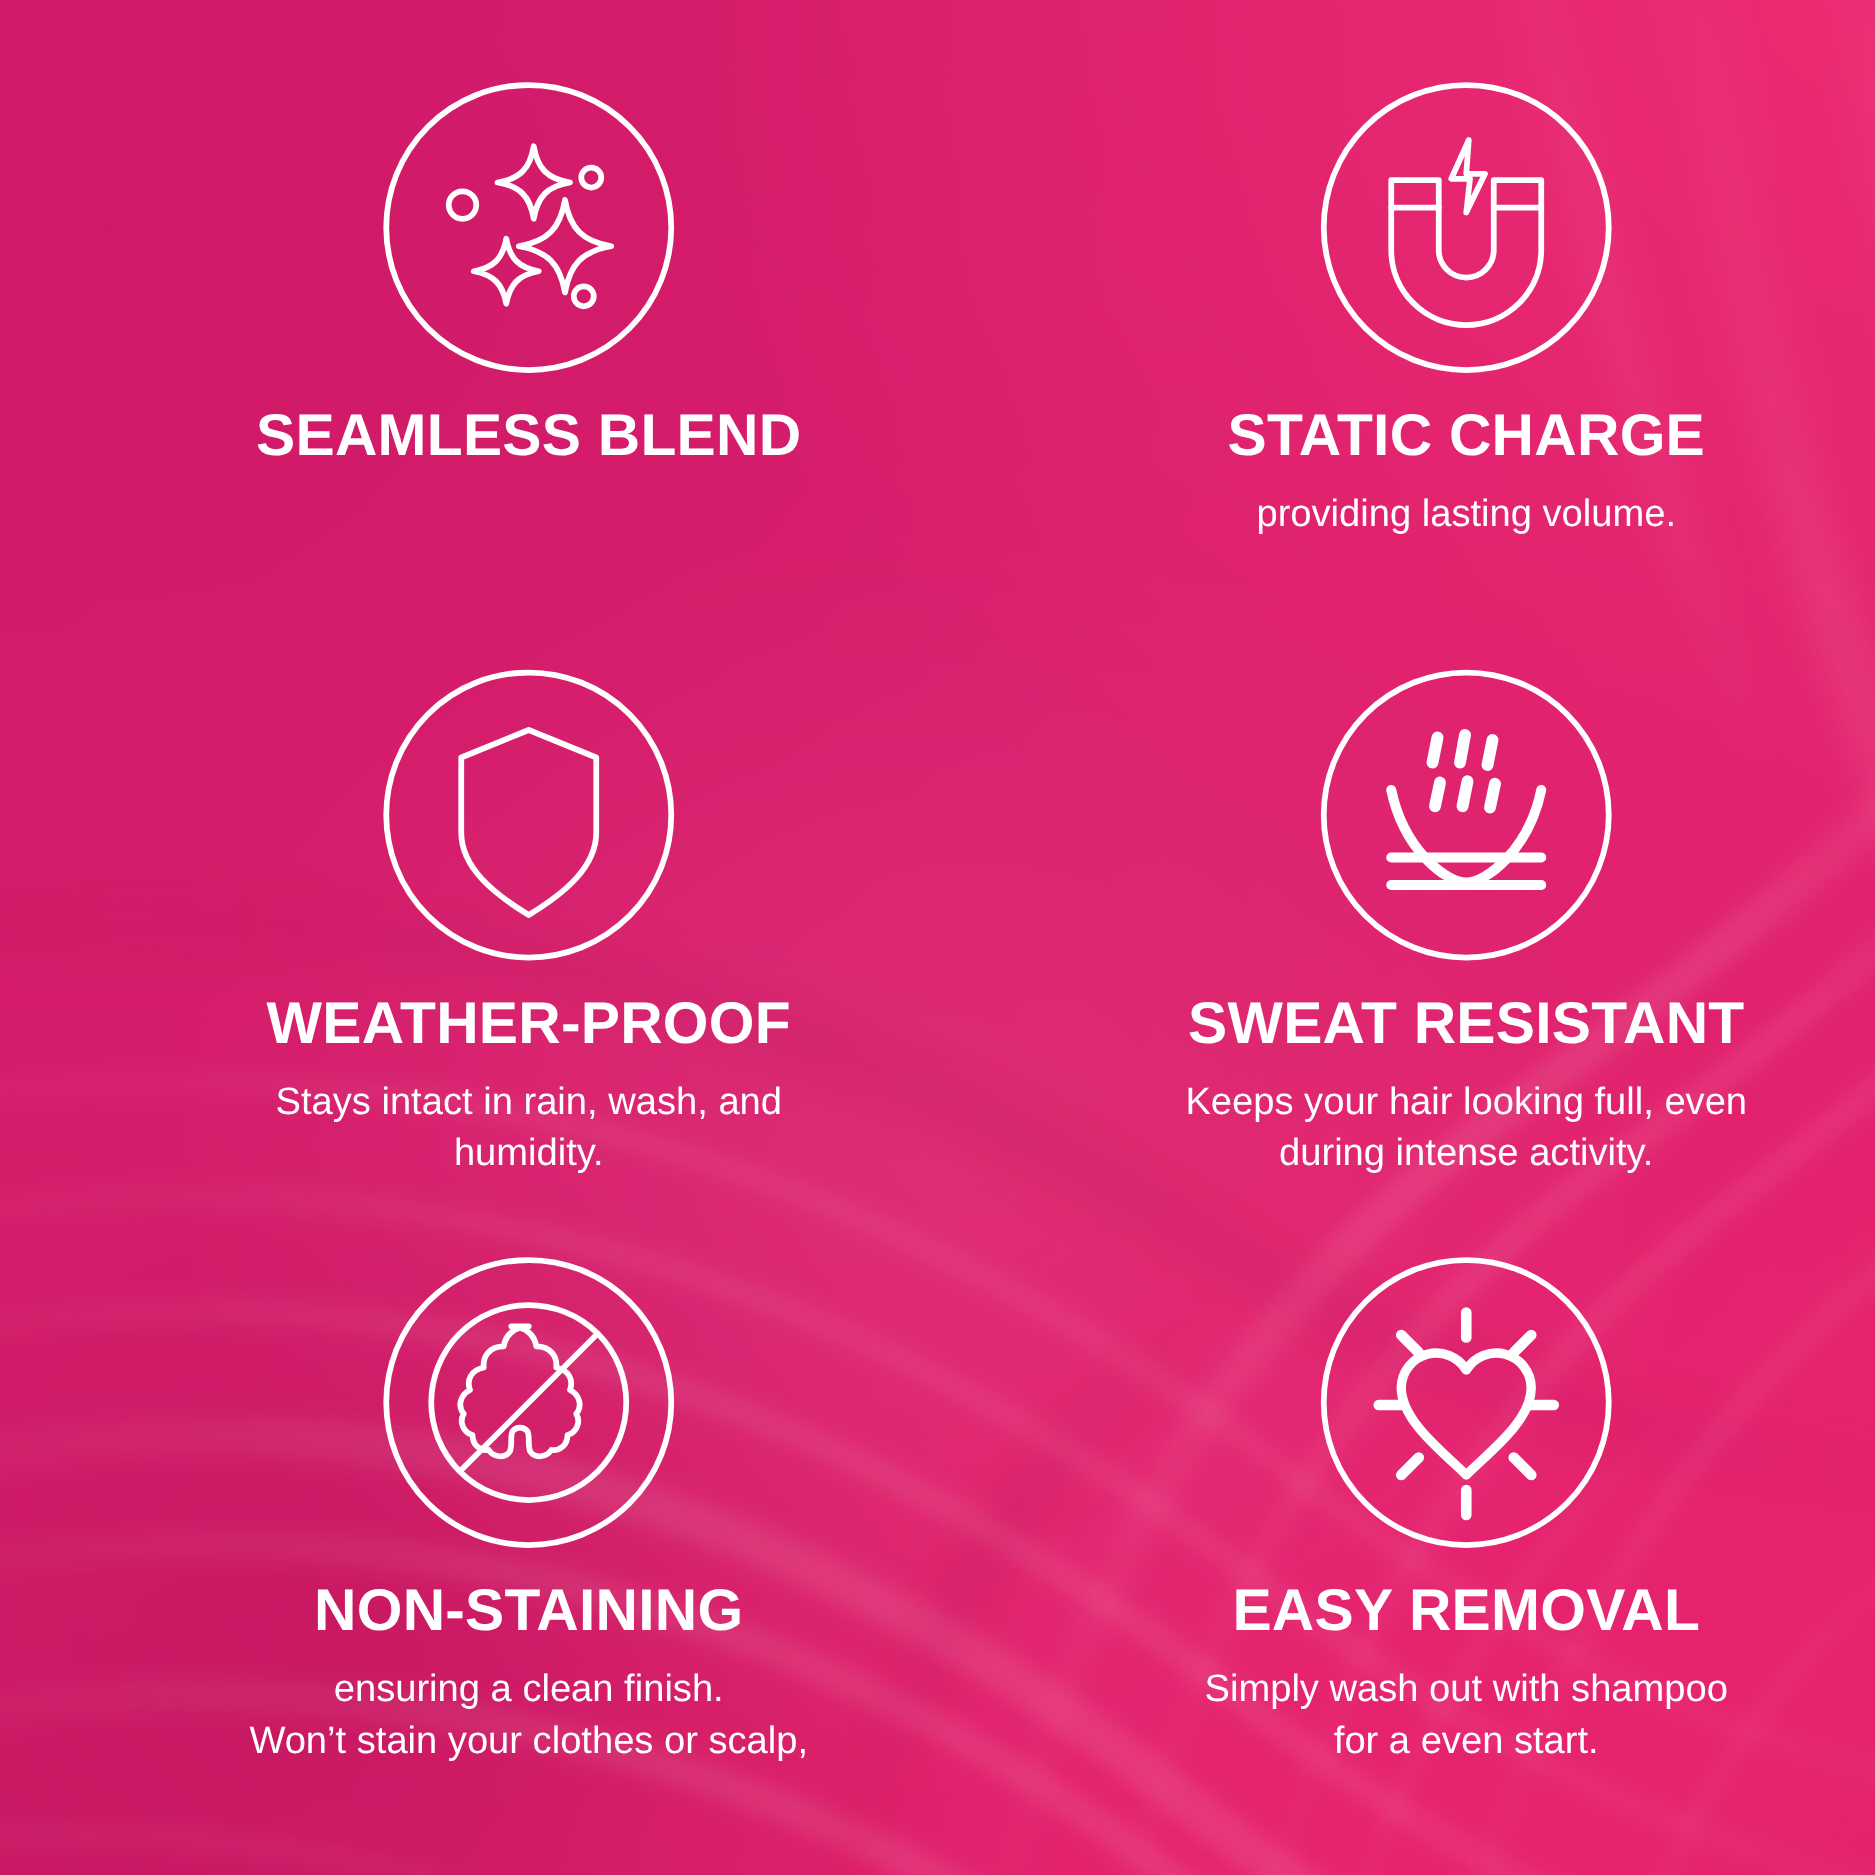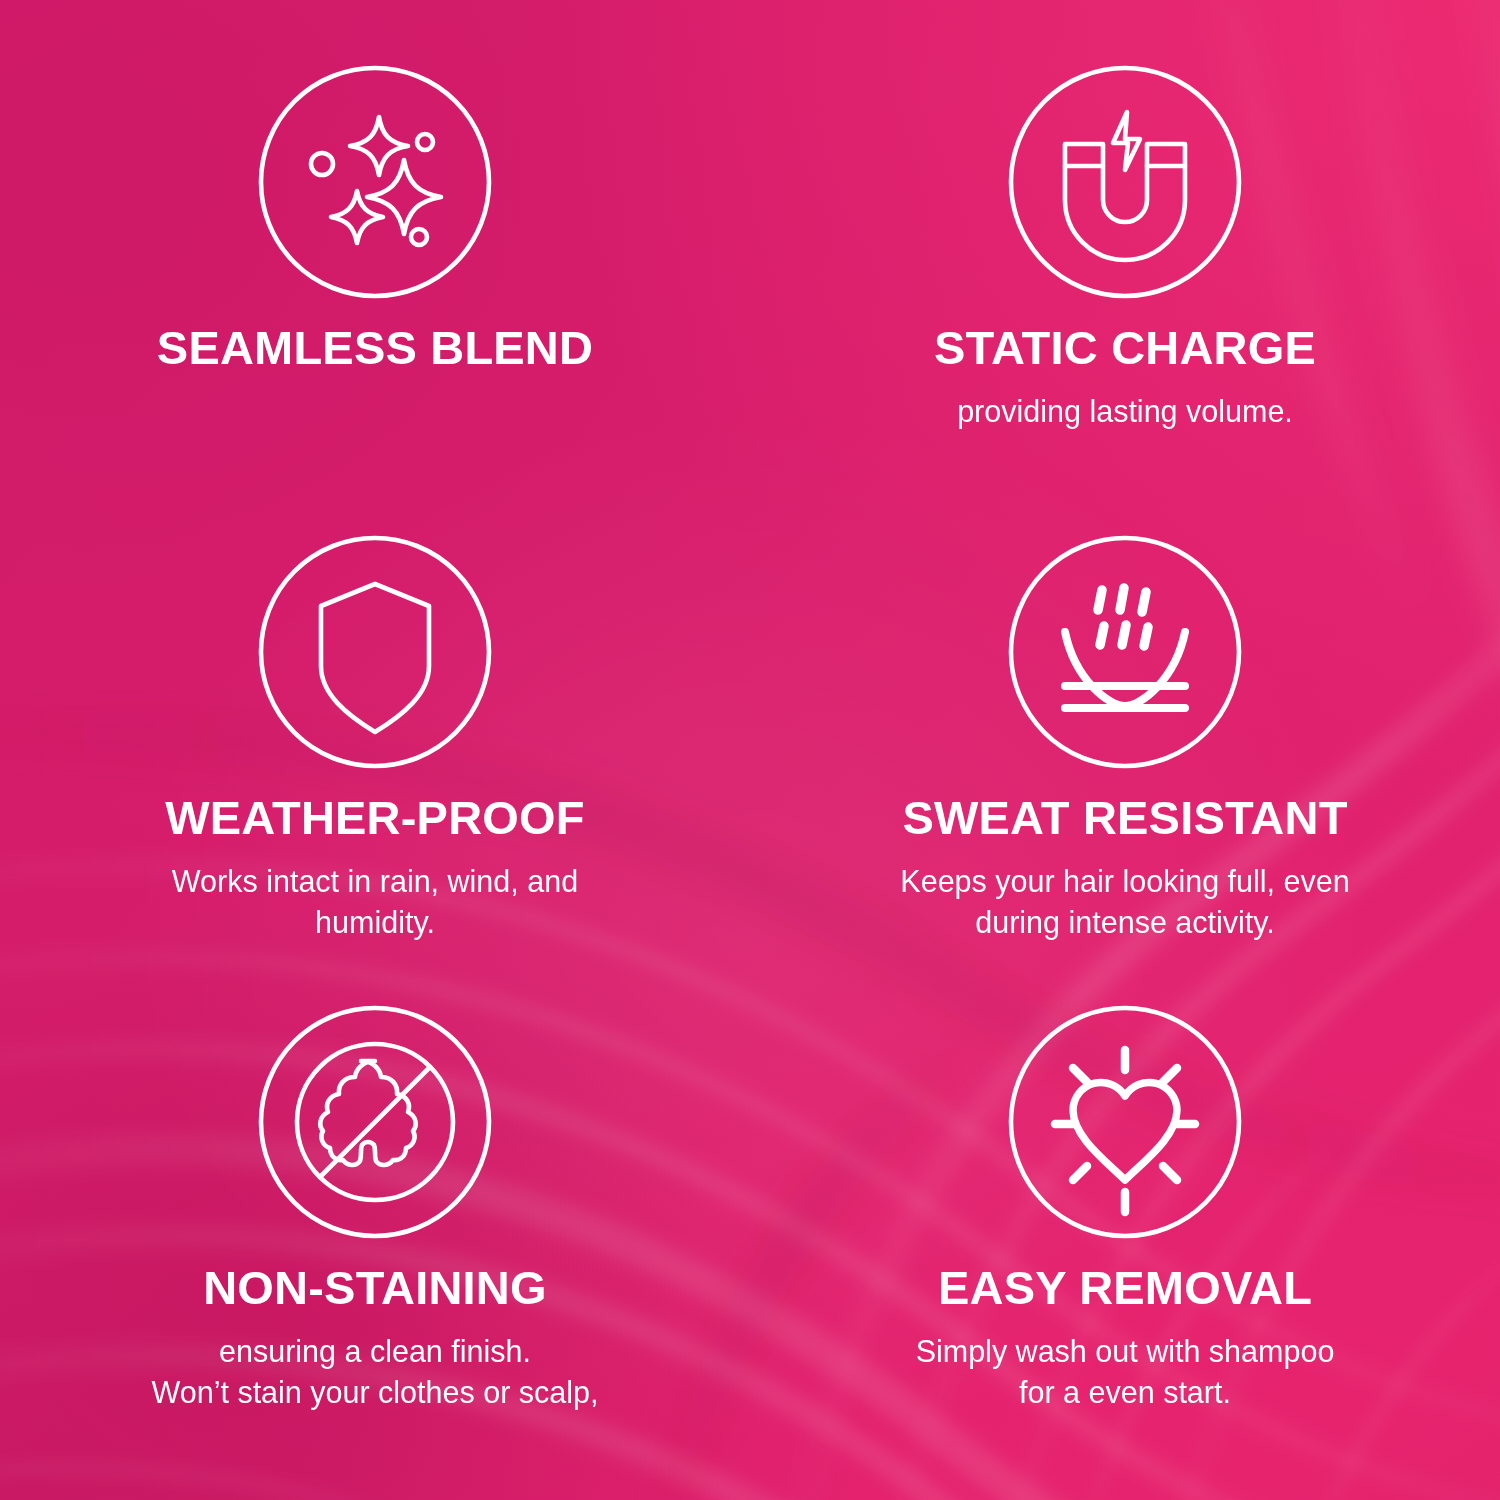--- a/index.html
+++ b/index.html
@@ -38,20 +38,21 @@
   }
 
   
   #features {
     position:relative; z-index:2;
     width:1500px; height:1252px;
     display:grid;
     grid-template-columns:750px 750px;
     grid-template-rows:470px 470px 470px;
     padding-top:66px;
+    padding-left:48px;
   }
   .feature { display:flex; flex-direction:column; align-items:center; }
   .icon-badge { width:232px; height:232px; flex:0 0 232px; }
   .icon-badge svg { width:100%; height:100%; display:block; overflow:visible; }
 
   .ftitle {
     margin-top:26px;
     font-size:47px;
     font-weight:800;
     letter-spacing:.2px;
@@ -181,21 +182,21 @@
     <div class="icon-badge">
       <svg viewBox="0 0 232 232">
         <g fill="none" stroke="#fff" stroke-width="4.6" stroke-linejoin="round" stroke-linecap="round">
           <circle cx="116" cy="116" r="114"></circle>
           <path d="M116 48 L62 70 v60 c0 28, 26 49, 54 66 c28 -17, 54 -38, 54 -66 V70 z"></path>
         </g>
       </svg>
     </div>
     <h2 class="ftitle">WEATHER-PROOF</h2>
     <p class="fdesc">
-      <span>Works intact in rain, wind, and</span>
+      <span>Stays intact in rain, wash, and</span>
       <span>humidity.</span>
     </p>
   </section>
 
   <section class="feature">
     <div class="icon-badge">
       <svg viewBox="0 0 232 232">
         <g fill="none" stroke="#fff" stroke-width="4.6" stroke-linejoin="round" stroke-linecap="round">
           <circle cx="116" cy="116" r="114"></circle>
         </g>

